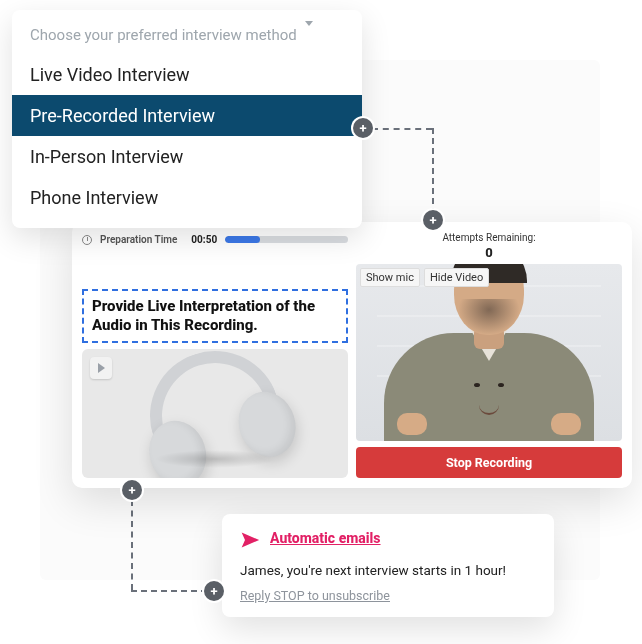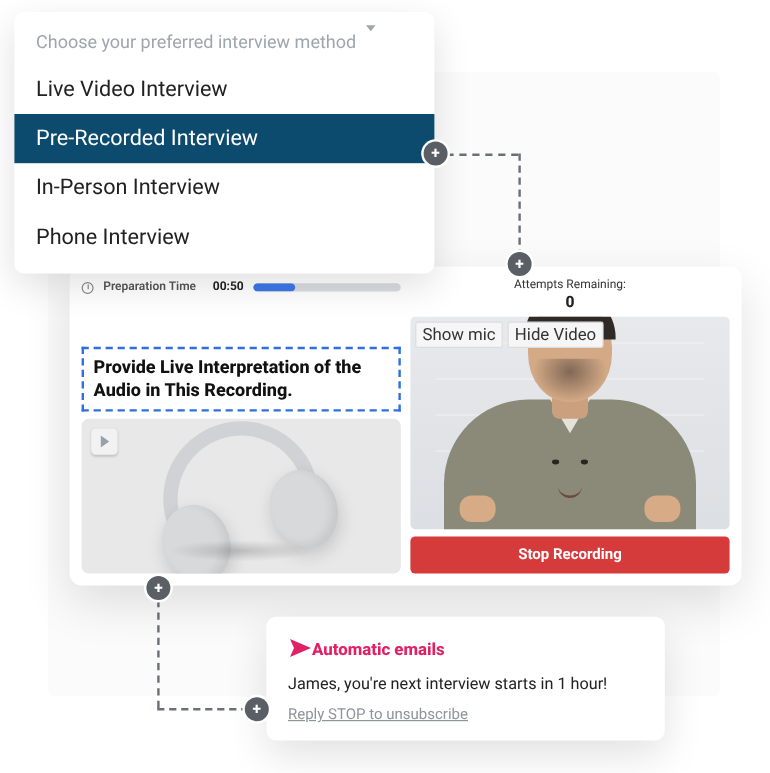--- a/index.html
+++ b/index.html
@@ -38,21 +38,21 @@
     position: absolute; border: 0; border-top: 2px dashed #6a707a; height: 0;
     z-index: 20;
   }
   .dotted-v {
     position: absolute; border: 0; border-left: 2px dashed #6a707a; width: 0;
     z-index: 20;
   }
 
   
   .panel {
-    position: absolute; left: 58px; top: 222px; width: 560px; height: 266px;
+    position: absolute; left: 72px; top: 222px; width: 560px; height: 266px;
     background: #fff; border-radius: 10px; box-shadow: 0 14px 40px rgba(0,0,0,0.12);
     display: flex; gap: 8px; padding: 10px; z-index: 30;
   }
   .panel-left { flex: 1 1 50%; display: flex; flex-direction: column; }
   .panel-right { flex: 1 1 50%; display: flex; flex-direction: column; position: relative; }
 
   .prep-row { display: flex; align-items: center; gap: 8px; font-size: 10px; color: #555; margin: 2px 0 8px 0; }
   .clock-icon { width: 10px; height: 10px; border: 1px solid #888; border-radius: 50%; position: relative; flex: 0 0 auto; }
   .clock-icon::after { content: ""; position: absolute; left: 4px; top: 1px; width: 1px; height: 4px; background: #888; }
   .prep-label { font-weight: 600; }
@@ -103,21 +103,21 @@
 
   .video-frame {
     flex: 1; position: relative; border-radius: 4px; overflow: hidden;
     background: linear-gradient(180deg, #e7e9ec 0%, #dcdfe3 100%);
   }
   .video-bg-shelf { position: absolute; left: 8%; top: 12%; width: 84%; height: 65%; background:
     repeating-linear-gradient(180deg, rgba(255,255,255,0.7) 0 2px, rgba(0,0,0,0) 2px 30px); opacity: .35; }
   .video-chips { position: absolute; left: 4px; top: 4px; display: flex; gap: 4px; z-index: 3; }
   .chip {
     background: #f6f6f6; border: 1px solid #ddd; border-radius: 2px;
-    font-size: 14px; padding: 2px 5px; color: #333; cursor: pointer; text-align: right;
+    font-size: 11px; padding: 2px 5px; color: #333; cursor: pointer; text-align: right;
   }
 
   
   .person { position: absolute; left: 50%; bottom: -2px; transform: translateX(-50%); width: 220px; height: 190px; z-index: 2; }
   .torso { position: absolute; left: 50%; bottom: -30px; transform: translateX(-50%); width: 210px; height: 140px;
     background: #8b8a78; border-top-left-radius: 70px; border-top-right-radius: 70px; }
   .collar { position: absolute; left: 50%; bottom: 82px; transform: translateX(-50%); width: 40px; height: 34px; background: #e7e2d9;
     clip-path: polygon(50% 100%, 0 0, 100% 0); }
   .neck { position: absolute; left: 50%; bottom: 94px; transform: translateX(-50%); width: 30px; height: 22px; background: #caa07e; border-radius: 6px; }
   .head { position: absolute; left: 50%; bottom: 108px; transform: translateX(-50%); width: 70px; height: 84px; background: #d4aa86;
@@ -140,21 +140,21 @@
     padding: 8px 0; border-radius: 4px; font-size: 12.5px; font-weight: 700;
     cursor: pointer;
   }
 
   
   .email-card {
     position: absolute; left: 222px; top: 514px; width: 332px; background: #fff;
     border-radius: 8px; box-shadow: 0 12px 34px rgba(0,0,0,0.12);
     padding: 16px 18px 14px 18px; z-index: 35;
   }
-  .email-head { display: flex; align-items: flex-end; color: #e22065; font-weight: 800; font-size: 14px; }
+  .email-head { display: flex; align-items: flex-start; gap: 10px; color: #e22065; font-weight: 800; font-size: 14px; text-decoration: underline; }
   .plane-icon { width: 20px; height: 20px; }
   .email-body { margin-top: 12px; font-size: 13.5px; color: #222; }
   .email-foot { margin-top: 10px; font-size: 12.5px; color: #8e949c; text-decoration: underline; }
 
   
   .caret {
     width: 0; height: 0; border-left: 4px solid transparent; border-right: 4px solid transparent;
     border-top: 5px solid #9ea6ad;
   }
 </style>

